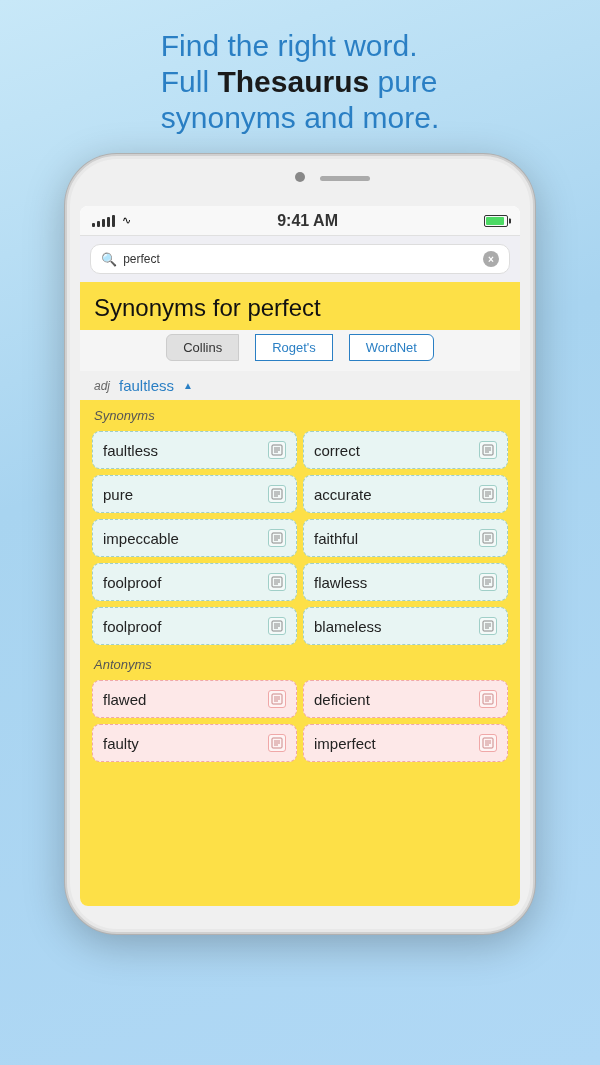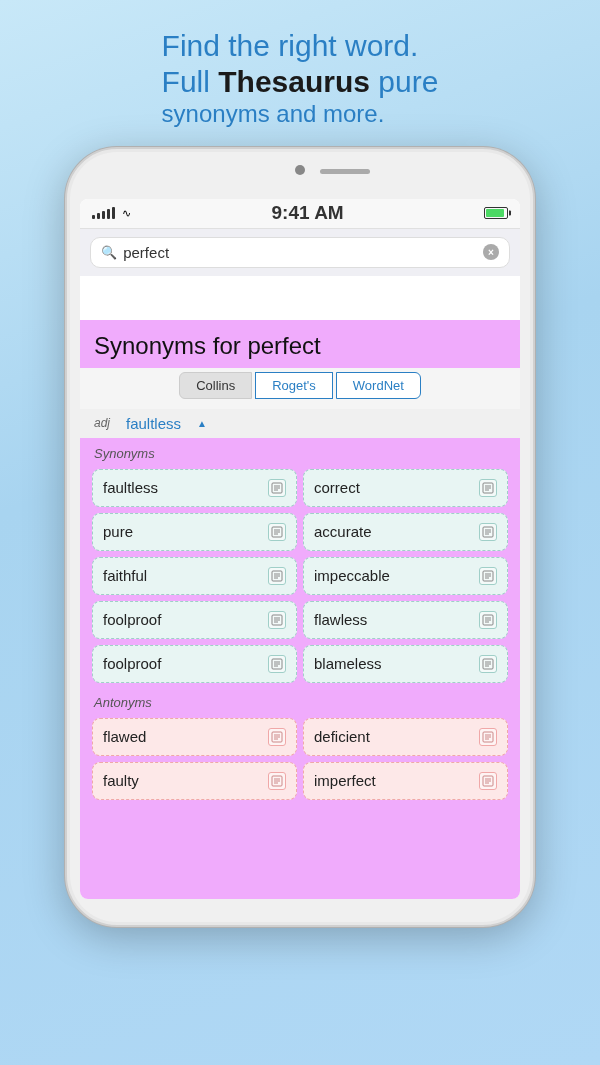--- a/index.html
+++ b/index.html
@@ -33,21 +33,21 @@
       color: #2a7fc4;
       line-height: 1.2;
     }
 
     .header-text .line2 strong {
       font-weight: 700;
       color: #1a1a1a;
     }
 
     .header-text .line3 {
-      font-size: 24px;
+      font-size: 30px;
       font-weight: 400;
       color: #2a7fc4;
       line-height: 1.2;
     }
 
     
     .phone-shell {
       width: 470px;
       height: 780px;
       background: #f0f0f0;
@@ -136,21 +136,21 @@
       border-radius: 1px;
       width: 3px;
     }
 
     .wifi-icon {
       font-size: 11px;
       margin-left: 4px;
     }
 
     .status-time {
-      font-size: 19px;
+      font-size: 16px;
       font-weight: 600;
       color: #333;
     }
 
     .status-right {
       display: flex;
       align-items: center;
       gap: 5px;
     }
 
@@ -201,21 +201,21 @@
       gap: 6px;
     }
 
     .search-icon-sym {
       color: #999;
       font-size: 13px;
     }
 
     .search-text {
       flex: 1;
-      font-size: 15px;
+      font-size: 12px;
       color: #333;
     }
 
     .search-clear {
       width: 16px;
       height: 16px;
       background: #aaa;
       border-radius: 50%;
       display: flex;
       align-items: center;
@@ -223,36 +223,35 @@
       color: white;
       font-size: 10px;
       font-weight: bold;
       cursor: pointer;
     }
 
     
     .main-content {
       flex: 1;
       overflow-y: auto;
-      background: #f0abfc;
-      margin-top: 44px;
+      background: #fde047;
     }
 
     .synonyms-title {
       font-size: 24px;
       font-weight: 400;
       color: #111;
       padding: 12px 14px 8px;
     }
 
     
     .tab-row {
       display: flex;
       justify-content: center;
-      gap: 3px;
+      gap: 16px;
       padding: 4px 14px 10px;
       background: #f5f5f5;
     }
 
     .tab-btn {
       padding: 5px 16px;
       font-size: 13px;
       cursor: pointer;
       border: 1px solid #ccc;
       background: #e0e0e0;
@@ -277,21 +276,21 @@
       color: #2a7fc4;
       border-color: #2a7fc4;
     }
 
     
     .section-header {
       background: #f0f0f0;
       padding: 6px 14px;
       display: flex;
       align-items: center;
-      gap: 16px;
+      gap: 9px;
     }
 
     .section-header .pos {
       font-size: 12px;
       font-style: italic;
       color: #666;
     }
 
     .section-header .word {
       font-size: 15px;
@@ -465,32 +464,32 @@
           <div class="word-card-icon">
             <svg viewBox="0 0 12 12" fill="none">
                 <rect x="1" y="1" width="10" height="10" rx="1" stroke="#888" stroke-width="1"></rect>
                 <line x1="3" y1="4" x2="9" y2="4" stroke="#888" stroke-width="1"></line>
                 <line x1="3" y1="6" x2="9" y2="6" stroke="#888" stroke-width="1"></line>
                 <line x1="3" y1="8" x2="7" y2="8" stroke="#888" stroke-width="1"></line>
               </svg>
           </div>
         </div>
         <div class="word-card">
+          <span class="word-card-text">impeccable</span>
+          <div class="word-card-icon">
+            <svg viewBox="0 0 12 12" fill="none">
+                <rect x="1" y="1" width="10" height="10" rx="1" stroke="#888" stroke-width="1"></rect>
+                <line x1="3" y1="4" x2="9" y2="4" stroke="#888" stroke-width="1"></line>
+                <line x1="3" y1="6" x2="9" y2="6" stroke="#888" stroke-width="1"></line>
+                <line x1="3" y1="8" x2="7" y2="8" stroke="#888" stroke-width="1"></line>
+              </svg>
+          </div>
+        </div>
+        <div class="word-card">
           <span class="word-card-text">faithful</span>
-          <div class="word-card-icon">
-            <svg viewBox="0 0 12 12" fill="none">
-                <rect x="1" y="1" width="10" height="10" rx="1" stroke="#888" stroke-width="1"></rect>
-                <line x1="3" y1="4" x2="9" y2="4" stroke="#888" stroke-width="1"></line>
-                <line x1="3" y1="6" x2="9" y2="6" stroke="#888" stroke-width="1"></line>
-                <line x1="3" y1="8" x2="7" y2="8" stroke="#888" stroke-width="1"></line>
-              </svg>
-          </div>
-        </div>
-        <div class="word-card">
-          <span class="word-card-text">impeccable</span>
           <div class="word-card-icon">
             <svg viewBox="0 0 12 12" fill="none">
                 <rect x="1" y="1" width="10" height="10" rx="1" stroke="#888" stroke-width="1"></rect>
                 <line x1="3" y1="4" x2="9" y2="4" stroke="#888" stroke-width="1"></line>
                 <line x1="3" y1="6" x2="9" y2="6" stroke="#888" stroke-width="1"></line>
                 <line x1="3" y1="8" x2="7" y2="8" stroke="#888" stroke-width="1"></line>
               </svg>
           </div>
         </div>
         <div class="word-card">

